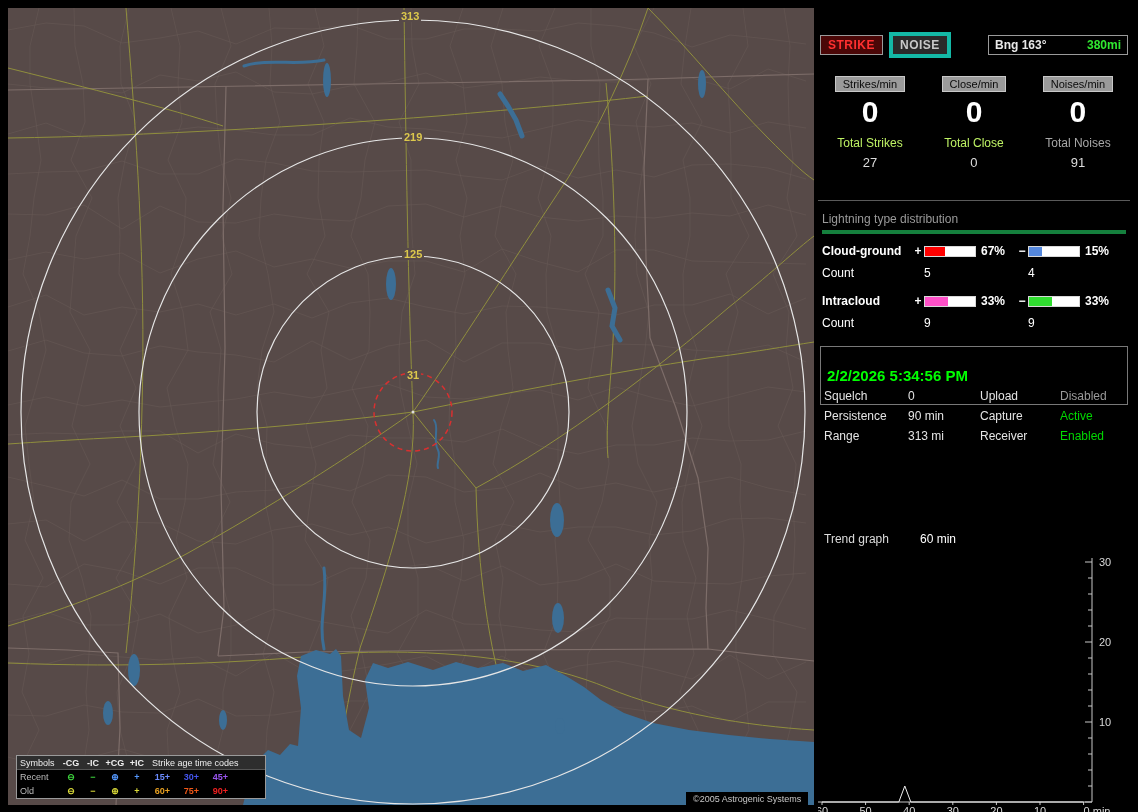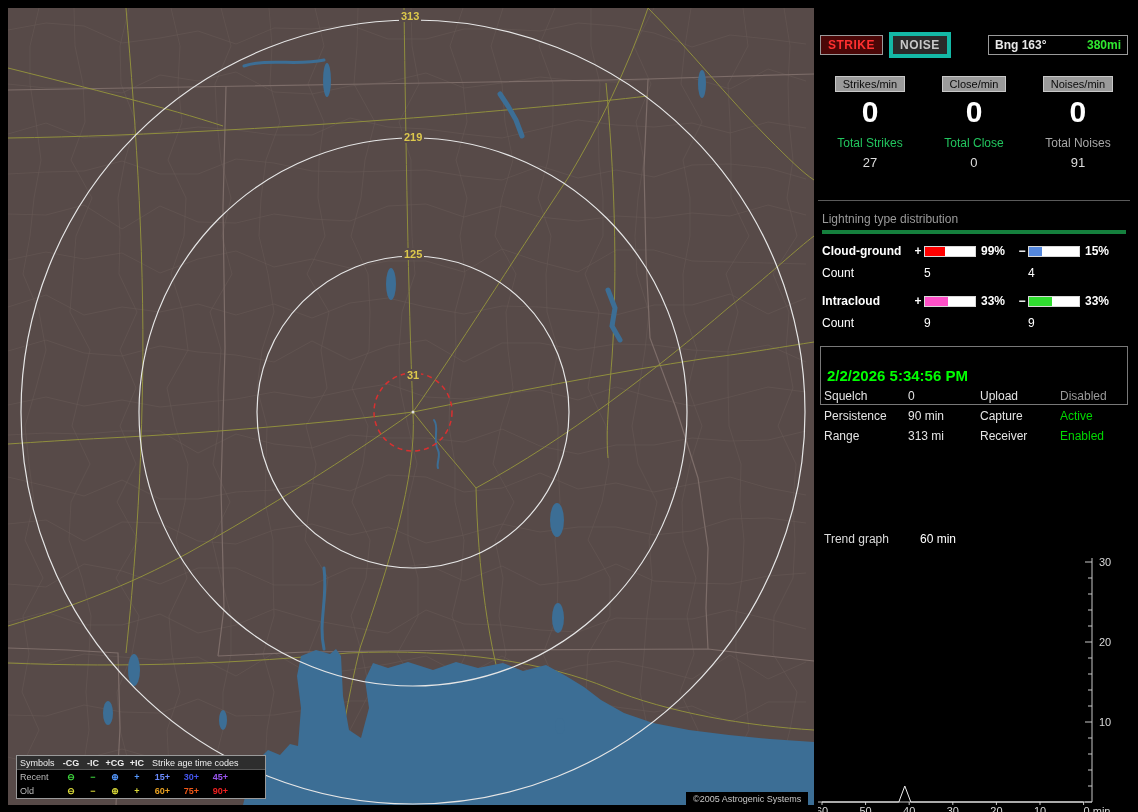--- a/index.html
+++ b/index.html
@@ -24,21 +24,21 @@
 .btn{font-size:12px;font-weight:bold;padding:2px 7px;letter-spacing:.5px;cursor:default}
 .btn-strike{border:1px solid #9a9a9a;background:#4a0707;color:#ff3030;margin-right:6px}
 .btn-noise{border:4px solid #14b8a6;background:#2a2a2a;color:#c8c8c8}
 .bngbox{margin-left:auto;border:1px solid #9a9a9a;background:#000;display:flex;justify-content:space-between;align-items:center;width:140px;padding:2px 6px;font-weight:bold}
 .bng-val{color:#e8e8e8}
 .bng-range{color:#30e830}
 .counters{position:absolute;top:52px;left:0;right:0;display:flex}
 .counter{width:33.33%;text-align:center}
 .chip{display:inline-block;background:#9a9a9a;color:#0a0a0a;font-size:11px;padding:1px 7px;border:1px solid #c8c8c8}
 .bigzero{font-size:30px;font-weight:bold;color:#fff;margin-top:4px;line-height:32px}
-.total-label{font-size:12px;color:#22c55e;margin-top:8px}
+.total-label{font-size:12px;color:#bef264;margin-top:8px}
 .total-value{font-size:13px;color:#dcdcdc;margin-top:5px}
 .counter.dim3 .total-label{color:#a8a8a8}
 .hr1{position:absolute;top:176px;left:0;right:0;border-top:1px solid #5a5a5a}
 .dist{position:absolute;top:188px;left:4px;right:4px}
 .dist-title{color:#9a9a9a;font-size:12px;padding-bottom:4px;border-bottom:4px solid #15803d}
 .drow{display:flex;align-items:center;margin-top:10px}
 .dlabel{width:90px;font-weight:bold}
 .dsign{width:12px;text-align:center;font-weight:bold}
 .gauge{width:52px;height:11px;border:1px solid #d8d8d8;background:#fff}
 .gauge-fill{height:100%;width:0}
@@ -203,21 +203,21 @@
 
   <div class="dist">
     <div class="dist-title">Lightning type distribution</div>
 
     <div class="drow">
       <span class="dlabel">Cloud-ground</span>
       <span class="dsign">+</span>
       <span class="gauge">
           <span class="gauge-fill" style="display: block; width: 40%; background: rgb(255, 0, 0);"></span>
         </span>
-      <span class="dpct">99%</span>
+      <span class="dpct">67%</span>
       <span class="dsign">−</span>
       <span class="gauge">
           <span class="gauge-fill" style="display: block; width: 26%; background: rgb(85, 136, 221);"></span>
         </span>
       <span class="dpct">15%</span>
     </div>
     <div class="crow">
       <span class="clabel">Count</span>
       <span class="cval">5</span>
       <span class="cval2">4</span>

